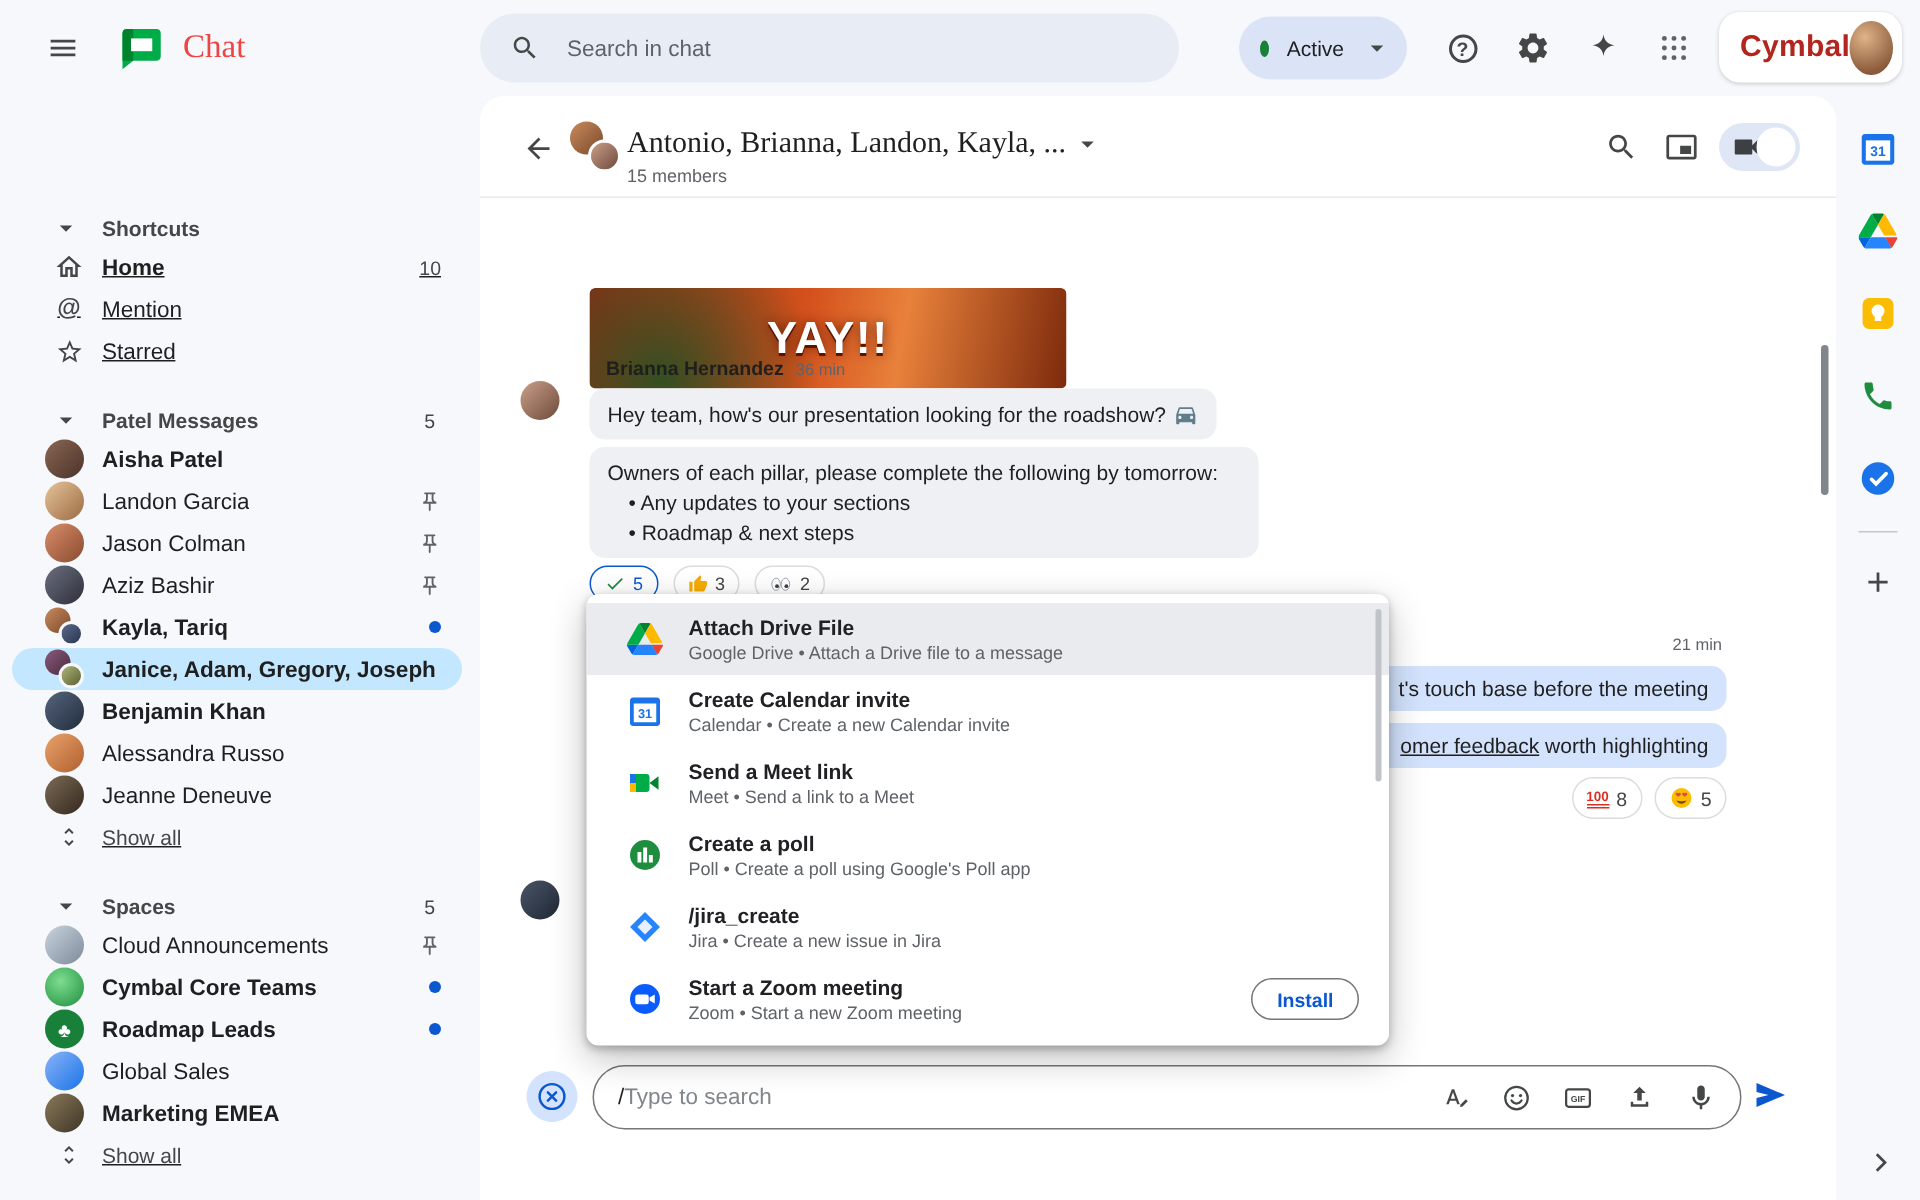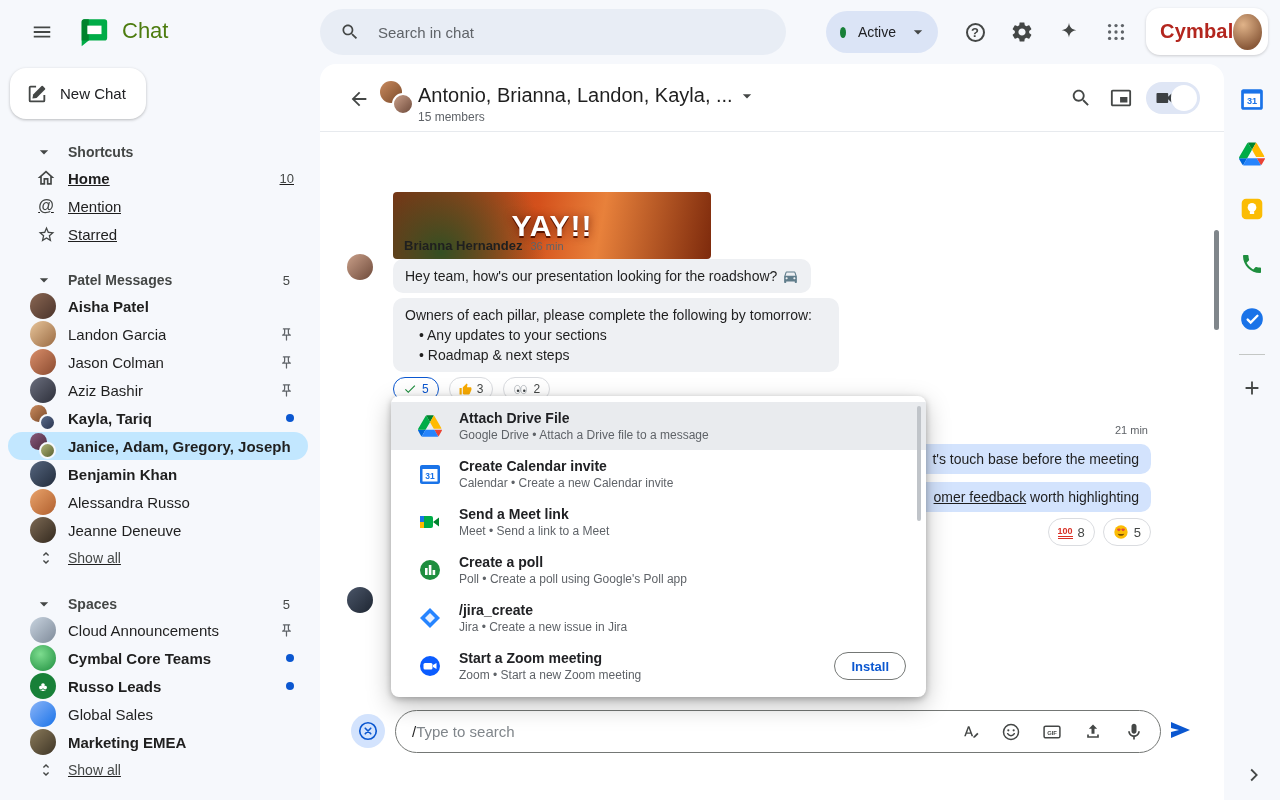--- a/index.html
+++ b/index.html
@@ -5,21 +5,21 @@
   * { margin:0; padding:0; box-sizing:border-box; }
   html,body { width:1280px; height:800px; overflow:hidden; }
   body { font-family:"Liberation Sans", sans-serif; background:#f6f8fc; color:#1f1f1f; }
   .app { position:relative; width:1280px; height:800px; background:#f6f8fc; overflow:hidden; }
   svg { display:block; }
 
   
   .topbar { position:absolute; left:0; top:0; width:1280px; height:64px; }
   .menu-btn { position:absolute; left:30px; top:21px; width:24px; height:22px; cursor:pointer; }
   .chat-logo { position:absolute; left:76px; top:15px; }
-  .app-title { position:absolute; left:122px; top:18px; font-size:22px; color:#4d7c0f; }
+  .app-title { position:absolute; left:122px; top:18px; font-size:22px; color:#ef4444;font-family:Liberation Serif, serif; }
   .search-bar { position:absolute; left:320px; top:9px; width:466px; height:46px; background:#e8edf5; border-radius:23px; display:flex; align-items:center; padding-left:20px; }
   .search-bar .ph { margin-left:18px; font-size:15px; color:#5f6368; }
   .status-pill { position:absolute; left:826px; top:11px; height:42px; width:112px; background:#dbe4f6; border-radius:21px; display:flex; align-items:center; padding:0 10px 0 14px; gap:12px; }
   .status-dot { width:11px; height:11px; border-radius:50%; background:#188038; }
   .status-pill .lbl { font-size:14px; color:#202124; }
   .tb-icon { position:absolute; top:19px; width:26px; height:26px; display:flex; align-items:center; justify-content:center; cursor:pointer; }
   .help-circle { width:19px; height:19px; border:2px solid #444746; border-radius:50%; display:flex; align-items:center; justify-content:center; font-size:13px; font-weight:bold; color:#444746; }
   .account-card { position:absolute; right:12px; top:8px; width:122px; height:47px; background:#fff; border-radius:14px; box-shadow:0 1px 3px rgba(0,0,0,.18); display:flex; align-items:center; padding:0 6px 0 14px; justify-content:space-between; }
   .brand-name { font-size:20px; font-weight:700; color:#b3261e; letter-spacing:.2px; }
   .avatar-user { width:36px; height:36px; border-radius:50%; background:radial-gradient(circle at 35% 30%, #e0b389, #8a5a3a 75%); }
@@ -57,21 +57,21 @@
   .g-sp-clover{background:#188038;} .g-sp-global{background:linear-gradient(135deg,#8ab4f8,#1a73e8);}
   .g-sp-mkt{background:linear-gradient(135deg,#8a7a5a,#3e3526);}
 
   
   .main { position:absolute; left:320px; top:64px; right:56px; bottom:0; background:#fff; border-radius:16px 16px 0 0; }
   .chat-header { position:absolute; left:0; top:0; right:0; height:68px; border-bottom:1px solid #e7eaee; }
   .back-btn { position:absolute; left:28px; top:24px; cursor:pointer; }
   .hdr-avatar { position:absolute; left:60px; top:17px; width:34px; height:34px; }
   .hdr-avatar .c1 { position:absolute; left:0; top:0; width:22px; height:22px; border-radius:50%; }
   .hdr-avatar .c2 { position:absolute; right:0; bottom:0; width:22px; height:22px; border-radius:50%; border:2px solid #fff; }
-  .hdr-title-wrap { position:absolute; left:98px; top:20px; display:flex; align-items:center; gap:4px; cursor:pointer; }
+  .hdr-title-wrap { position:absolute; left:98px; top:20px; display:flex; align-items:center; gap:4px; cursor:pointer;font-family:Liberation Serif, serif; }
   .hdr-title { font-size:20px; font-weight:500; color:#1f1f1f; }
   .hdr-members { position:absolute; left:98px; top:46px; font-size:12px; color:#5f6368; }
   .hdr-ic { position:absolute; top:23px; cursor:pointer; }
   .video-pill { position:absolute; right:24px; top:18px; width:54px; height:32px; border-radius:16px; background:#dfe6f5; cursor:pointer; }
   .video-pill .cam { position:absolute; left:8px; top:6px; }
   .video-pill .knob { position:absolute; right:3px; top:3px; width:26px; height:26px; border-radius:50%; background:#fff; }
 
   .chat-body { position:absolute; left:0; top:68px; right:0; bottom:100px; overflow:hidden; }
   .gif-card { position:absolute; left:73px; top:20px; width:318px; height:67px; border-radius:4px; overflow:hidden;
     background: radial-gradient(circle at 15% 90%, rgba(45,80,35,.95), transparent 38%),
@@ -195,27 +195,20 @@
       </svg>
     </span>
 
     <div class="account-card">
       <span class="brand-name">Cymbal</span>
       <span class="avatar-user"></span>
     </div>
   </header>
 
   <nav class="sidebar">
-    <button class="new-chat">
-      <svg width="22" height="22" viewBox="0 0 24 24">
-          <path fill="#444746" d="M19 13v6H5V5h6V3H5a2 2 0 0 0-2 2v14a2 2 0 0 0 2 2h14a2 2 0 0 0 2-2v-6z"></path>
-          <path fill="#444746" d="M20.71 5.63l-2.34-2.34a1 1 0 0 0-1.41 0l-9.2 9.19L7 17l4.52-.76 9.19-9.2a1 1 0 0 0 0-1.41z"></path>
-        </svg>
-      <span>New Chat</span>
-    </button>
 
     <div class="nav">
 
       <div class="sec-head">
         <span class="chev">
             <svg width="20" height="20" viewBox="0 0 24 24">
               <path fill="#444746" d="M7 10l5 5 5-5z"></path>
             </svg>
           </span>
         <span class="slabel">Shortcuts</span>
@@ -337,21 +330,21 @@
             </svg>
           </span>
       </div>
       <div class="srow">
         <span class="av sp g-sp-cymbal"></span>
         <span class="name bold">Cymbal Core Teams</span>
         <span class="right unread-dot"></span>
       </div>
       <div class="srow">
         <span class="av sp g-sp-clover">♣</span>
-        <span class="name bold">Russo Leads</span>
+        <span class="name bold">Roadmap Leads</span>
         <span class="right unread-dot"></span>
       </div>
       <div class="srow">
         <span class="av sp g-sp-global"></span>
         <span class="name">Global Sales</span>
       </div>
       <div class="srow">
         <span class="av sp g-sp-mkt"></span>
         <span class="name bold">Marketing EMEA</span>
       </div>

